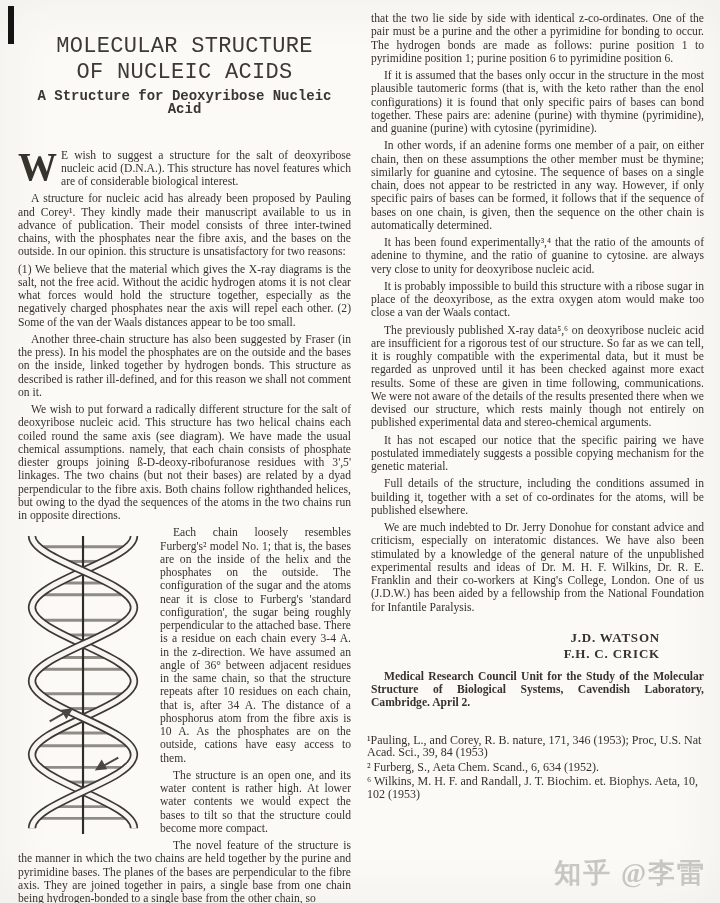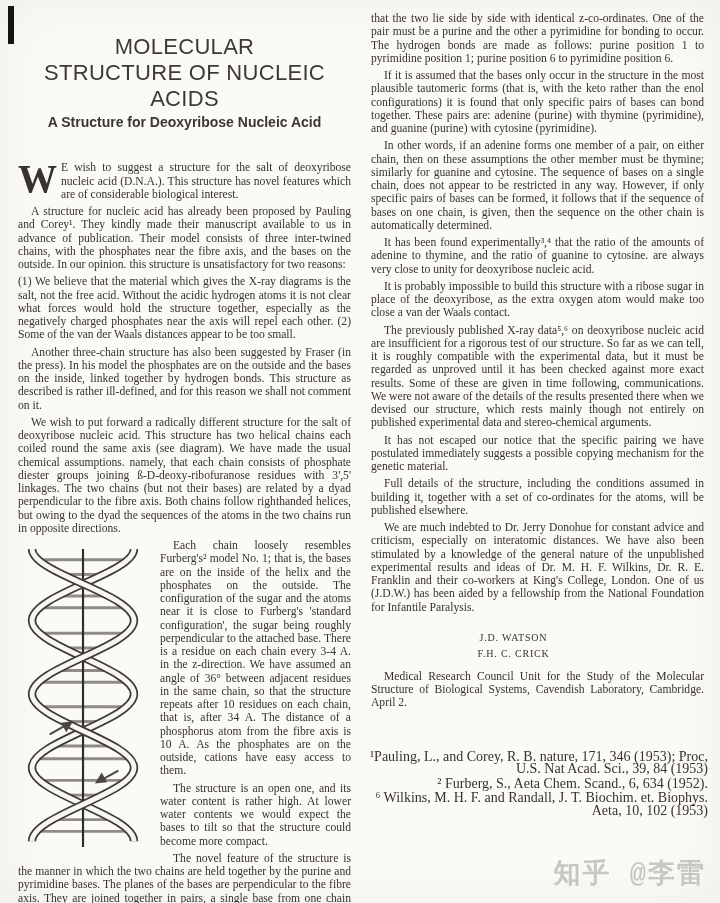--- a/index.html
+++ b/index.html
@@ -8,33 +8,33 @@
     background:#fbfaf7;
     box-shadow:inset 0 0 60px rgba(60,50,30,0.06);
     font-family:"Liberation Serif", serif;
     color:#36322c;
   }
   .corner-bar{position:absolute;left:8px;top:6px;width:6px;height:38px;background:#141414;}
   .columns{display:flex;gap:12px;padding:8px 12px 0 14px;}
   .col{width:341px;font-size:11.6px;line-height:13.25px;text-align:justify;}
   .col p{margin:4px;text-indent:13px;}
   .col p.noindent{text-indent:0;}
-  .titleblock{text-align:center;margin:26px 6px 32px 6px;font-family:Liberation Sans, sans-serif;}
+  .titleblock{text-align:center;margin:26px 6px 32px 6px;font-family:Liberation Mono, monospace;}
   .main-title{font-size:22px;line-height:26px;letter-spacing:0.3px;color:#3d3a35;margin:0 24px;}
   .sub-title{font-size:14px;font-weight:bold;margin-top:4px;color:#3a3630;}
   .dropcap{float:left;font-size:39px;line-height:31px;font-weight:bold;padding:2px 4px 0 0;text-indent:0;}
   .figure-float{float:left;width:136px;height:306px;margin:6px 8px 2px 2px;}
   .figure-float svg{width:100%;height:100%;}
-  .sigs{text-align:center;padding-right:48px;font-size:10px;line-height:16px;letter-spacing:0.8px;margin:16px 0 8px 0;}
-  .address{margin-top:10px;}
-  .footnotes{margin-top:41px;font-size:14px;line-height:12.3px;text-align:right;}
+  .sigs{text-align:right;padding-right:48px;font-size:13px;line-height:16px;letter-spacing:0.8px;margin:16px 0 8px 0;font-weight:bold;}
+  .address{margin-top:10px;font-weight:bold;}
+  .footnotes{margin-top:24px;font-size:12px;line-height:12.3px;text-align:left;}
   .footnotes p{margin:0 0 2.5px 0;text-indent:0;}
   .watermark{
     position:absolute;right:14px;bottom:12px;
-    font-family:Liberation Mono, monospace;
+    font-family:Liberation Serif, serif;
     font-size:27px;letter-spacing:2px;color:#c7c6c3;font-weight:bold;
   }
 </style>
 </head>
 <body>
 
 <div class="corner-bar"></div>
 
 <div class="columns">
 

